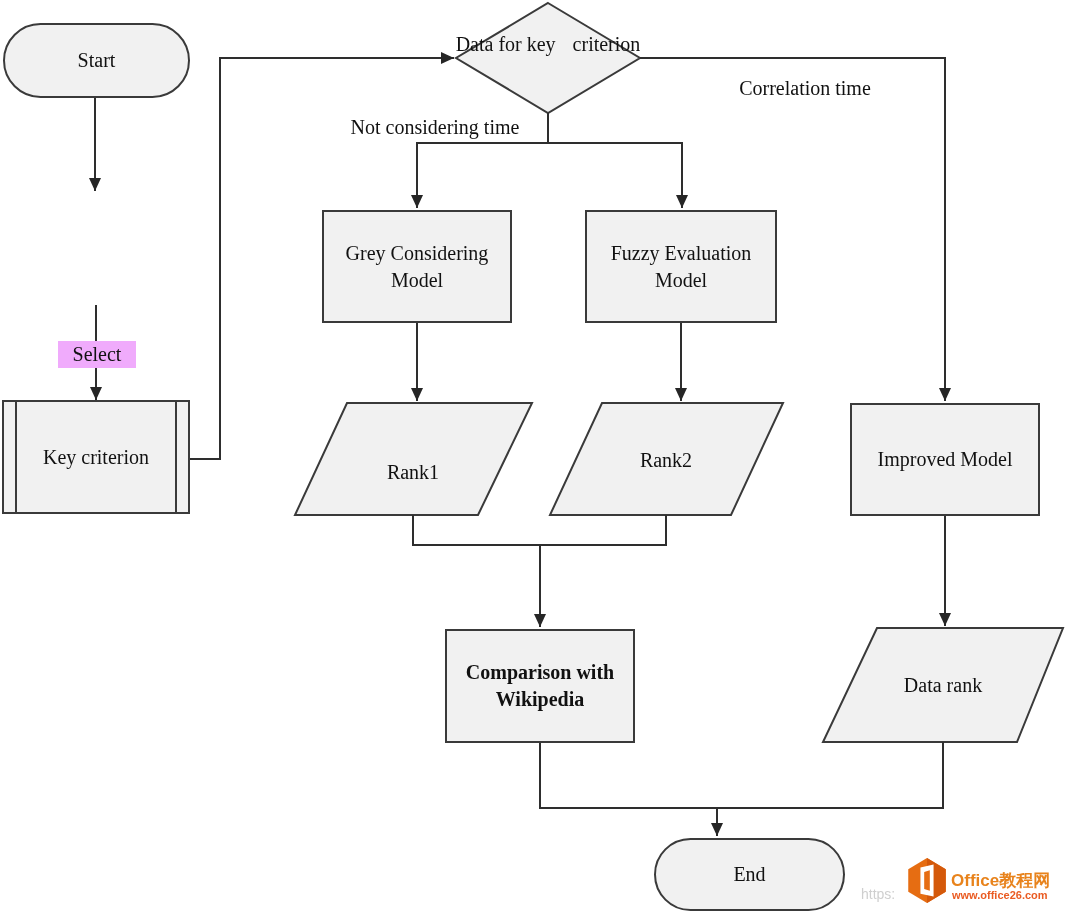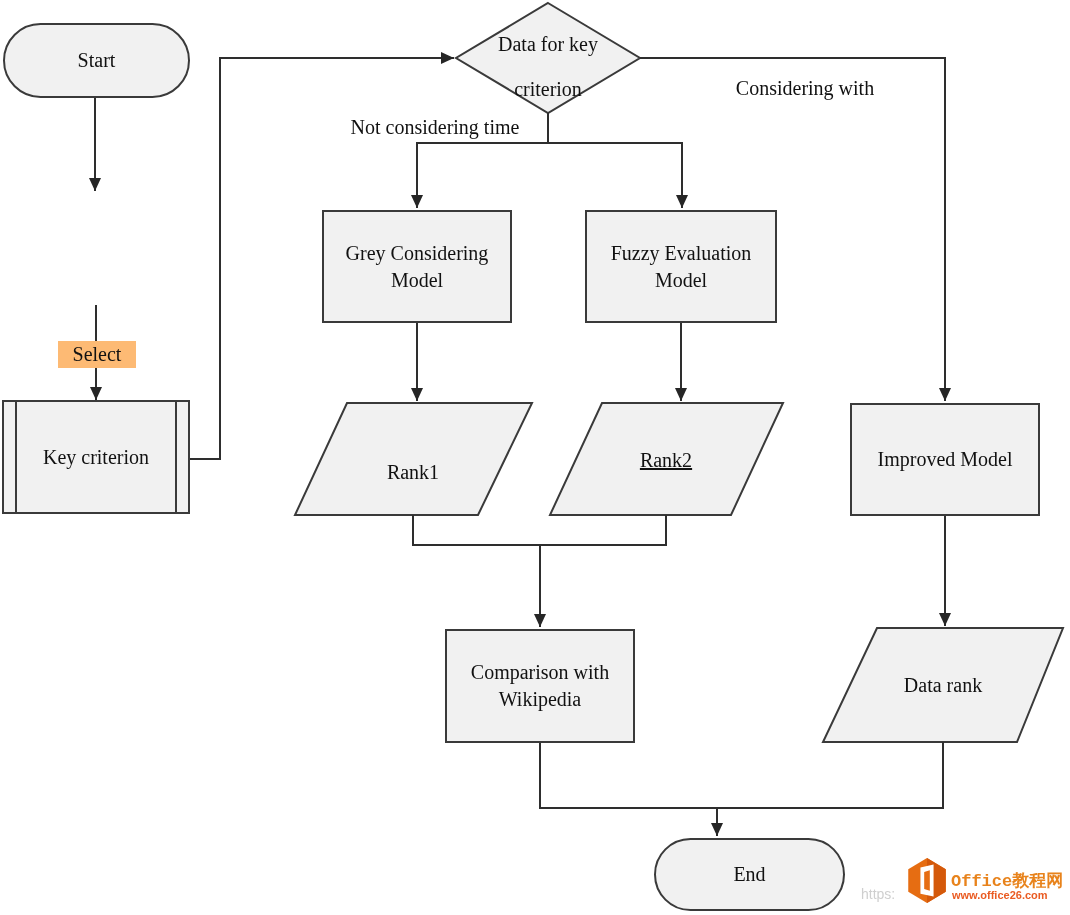--- a/index.html
+++ b/index.html
@@ -14,38 +14,38 @@
   .node{
     position:absolute;box-sizing:border-box;
     background:#f1f1f1;border:2px solid #3a3a3a;
     display:flex;align-items:center;justify-content:center;
     text-align:center;color:#111111;
     font-size:20px;line-height:27px;
   }
   .stadium{border-radius:38px;}
   .vbar{position:absolute;top:0;bottom:0;width:2px;background:#3a3a3a;}
   .overlay-label{
-    position:absolute;display:flex;flex-direction:column;
+    position:absolute;display:flex;flex-direction:row;
     justify-content:center;
     text-align:center;color:#111111;font-size:20px;line-height:28px;gap:17px;
   }
   .edge-label{
     position:absolute;text-align:center;color:#111111;
     font-size:20px;line-height:27px;white-space:nowrap;
   }
-  .white-bg{background:#fdba74;}
+  .white-bg{background:#f0abfc;}
   .wm-faint{
     position:absolute;left:861px;top:886px;z-index:1;
     font-family:"Liberation Sans",sans-serif;
     font-size:14px;color:#cfcfcf;font-weight:normal;
   }
   .wm-logo{position:absolute;left:908px;top:858px;z-index:2;}
   .wm-name{
     position:absolute;left:951px;top:869px;z-index:2;
-    font-family:Liberation Mono, monospace;
+    font-family:Liberation Sans, sans-serif;
     font-weight:bold;font-size:17px;color:#e8831c;white-space:nowrap;
   }
   .wm-url{
     position:absolute;left:952px;top:889px;z-index:2;
     font-family:"Liberation Sans",sans-serif;
     font-weight:bold;font-size:11px;color:#ea5b22;white-space:nowrap;
   }
 </style>
 </head>
 <body>
@@ -103,53 +103,53 @@
     <span>
       <span style="display:block">Fuzzy Evaluation</span>
       <span style="display:block">Model</span>
     </span>
   </div>
 
   <div class="node" style="left:850px;top:403px;width:190px;height:113px;">
     <span>Improved Model</span>
   </div>
 
-  <div class="node" style="left:445px;top:629px;width:190px;height:114px;">
+  <div class="node" style="left:445px;top:629px;width:190px;height:114px;font-weight:bold;">
     <span>
       <span style="display:block">Comparison with</span>
       <span style="display:block">Wikipedia</span>
     </span>
   </div>
 
   <div class="node stadium" style="left:654px;top:838px;width:191px;height:73px;">
     <span>End</span>
   </div>
 
   <div class="overlay-label" style="left:453px;top:30px;width:190px;">
     <span style="display:block">Data for key</span>
     <span style="display:block">criterion</span>
   </div>
 
   <div class="overlay-label" style="left:328px;top:446px;width:170px;margin-top:12px;">
     <span>Rank1</span>
   </div>
 
-  <div class="overlay-label" style="left:581px;top:446px;width:170px;text-decoration:underline;">
+  <div class="overlay-label" style="left:581px;top:446px;width:170px;">
     <span>Rank2</span>
   </div>
 
   <div class="overlay-label" style="left:858px;top:671px;width:170px;">
     <span>Data rank</span>
   </div>
 
   <div class="edge-label white-bg" style="left:58px;top:341px;width:78px;"><span>Select</span></div>
 
   <div class="edge-label" style="left:328px;top:114px;width:214px;"><span>Not considering time</span></div>
 
-  <div class="edge-label" style="left:717px;top:75px;width:176px;"><span>Considering with</span></div>
+  <div class="edge-label" style="left:717px;top:75px;width:176px;"><span>Correlation time</span></div>
 
   <div class="wm-faint">https:</div>
 
   <svg class="wm-logo" width="38" height="45" viewBox="0 0 40 48" xmlns="http://www.w3.org/2000/svg">
     <polygon points="20,0 40,12 40,36 20,48 0,36 0,12" fill="#e66d12"></polygon>
     <polygon points="20,0 40,12 40,36 20,48" fill="#d4590b"></polygon>
     <polygon points="13,10 27,7 27,41 13,38" fill="#ffffff"></polygon>
     <polygon points="17,15 23,13 23,35 17,33" fill="#e66d12"></polygon>
   </svg>
 

